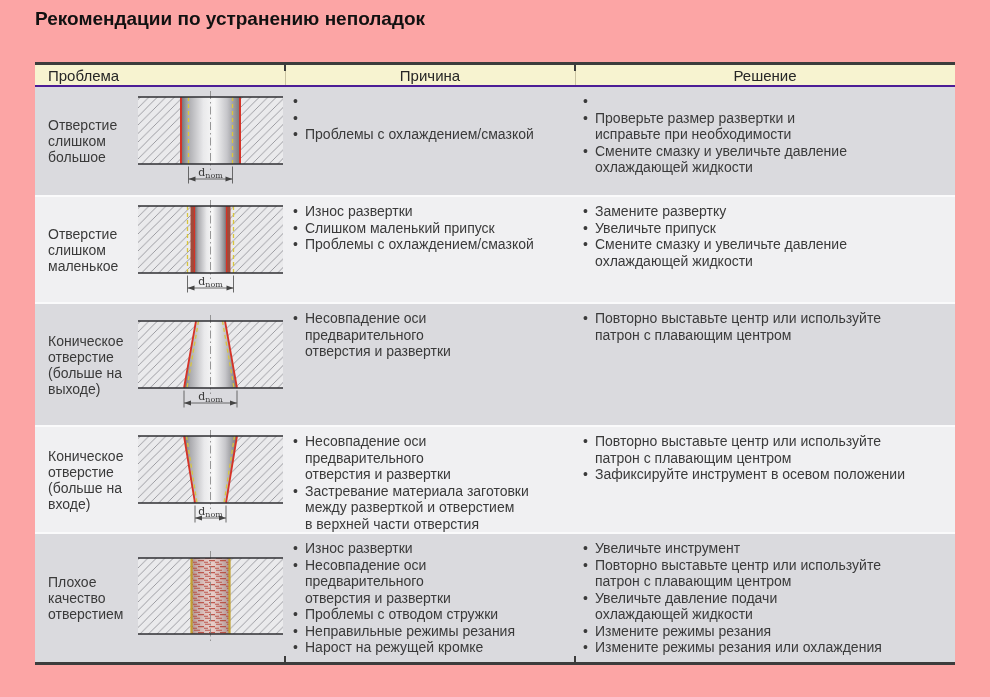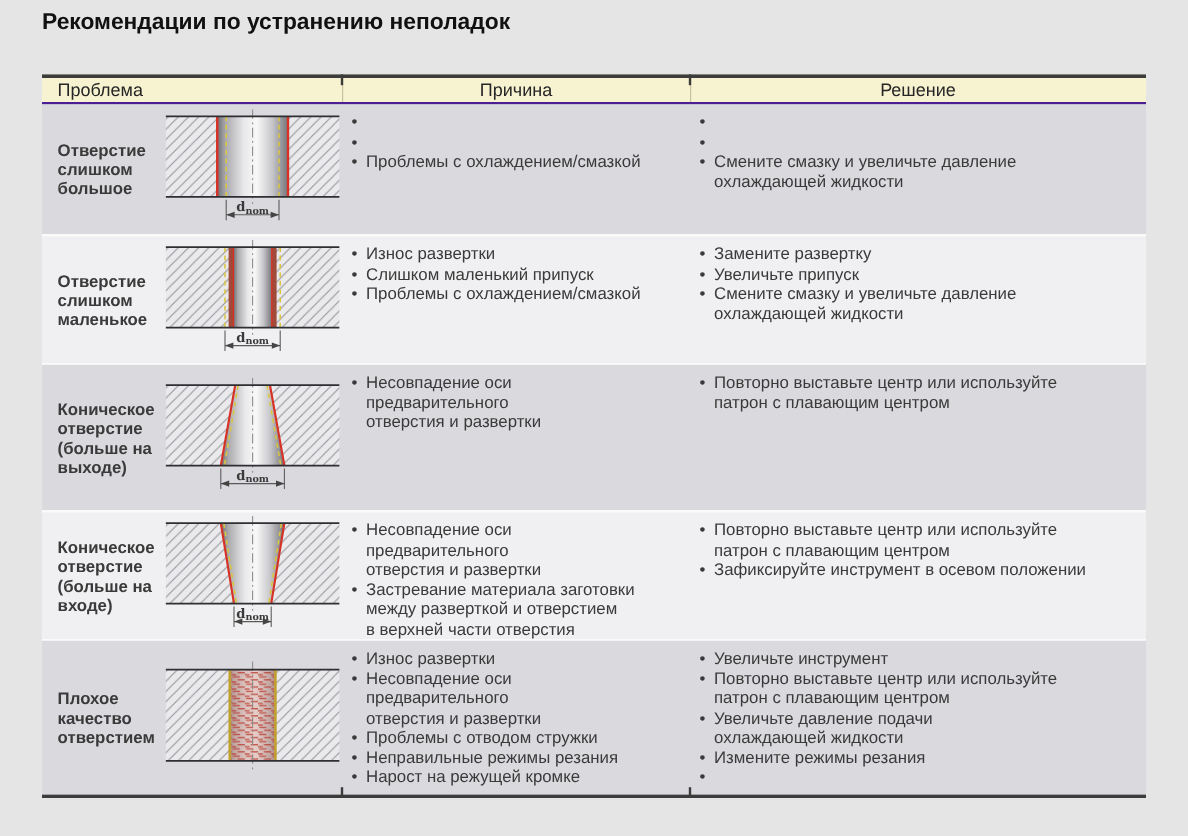--- a/index.html
+++ b/index.html
@@ -1,33 +1,33 @@
 <!DOCTYPE html>
 <html><head>
 <meta charset="utf-8">
 <style>
   * { margin:0; padding:0; box-sizing:border-box; }
   body { font-family:"Liberation Sans", sans-serif; background:#ffffff; }
-  .page { position:relative; width:990px; height:697px; background:#e5e5e5; overflow:hidden; }
+  .page { position:relative; width:990px; height:697px; background:#fca5a5; overflow:hidden; }
   .title { position:absolute; left:35px; top:8px; font-size:19px; font-weight:bold; color:#111111; }
   .tbl { position:absolute; left:35px; top:62px; width:920px; }
   .thead { position:relative; display:flex; height:25px; background:#f7f3d0;
            border-top:3px solid #3c3c3c; border-bottom:2px solid #4c1d95;
            align-items:center; font-size:15px; color:#262626; }
   .th-c1 { width:250px; padding-left:13px; }
   .th-c2 { width:290px; text-align:center; }
   .th-c3 { width:380px; text-align:center; }
   .hdr-div { position:absolute; top:0; bottom:0; width:1px; background:#c9c2a0; }
   .htick { position:absolute; top:-3px; height:9px; width:2px; background:#3c3c3c; }
   .tbody { position:relative; border-bottom:3px solid #3c3c3c; }
   .row { display:flex; border-top:2px solid #fafafb; }
   .row:first-child { border-top:none; }
   .row.odd  { background:#dadade; }
   .row.even { background:#f0f0f2; }
-  .c-prob { width:248px; display:flex; align-items:center;font-weight:bold; }
+  .c-prob { width:248px; display:flex; align-items:center; }
   .prob-label { width:105px; padding-left:13px; font-size:14px; line-height:16px;
                 color:#3a3a3a; white-space:pre-line; }
   .diag { width:145px; display:flex; align-items:center; justify-content:flex-end; }
   .c-cause { width:290px; padding:6px 0 0 10px; }
   .c-sol   { width:380px; padding:6px 0 0 10px; }
   .bullet { display:flex; font-size:14px; line-height:16.5px; color:#3a3a3a; }
   .bullet .dot { width:12px; flex:none; }
   .bullet .txt { white-space:pre-line; }
   .btick { position:absolute; bottom:-3px; height:9px; width:2px; background:#3c3c3c; z-index:2; }
 </style>
@@ -98,20 +98,22 @@
               <span class="dot">•</span>
               <span class="txt">Проблемы с охлаждением/смазкой</span>
             </div>
           </div>
           <div class="c-sol">
             <div class="bullet">
               <span class="dot">•</span>
             </div>
             <div class="bullet">
               <span class="dot">•</span>
+              <span class="txt">Проверьте размер развертки и
+исправьте при необходимости</span>
             </div>
             <div class="bullet">
               <span class="dot">•</span>
               <span class="txt">Смените смазку и увеличьте давление
 охлаждающей жидкости</span>
             </div>
           </div>
         </div>
         <div class="row even" style="height: 107px;">
           <div class="c-prob">
@@ -378,20 +380,21 @@
               <span class="dot">•</span>
               <span class="txt">Увеличьте давление подачи
 охлаждающей жидкости</span>
             </div>
             <div class="bullet">
               <span class="dot">•</span>
               <span class="txt">Измените режимы резания</span>
             </div>
             <div class="bullet">
               <span class="dot">•</span>
+              <span class="txt">Измените режимы резания или охлаждения</span>
             </div>
           </div>
         </div>
         <div class="btick" style="left:249px"></div>
       <div class="btick" style="left:539px"></div>
     </div>
   </div>
 </div>
 
 </body></html>

